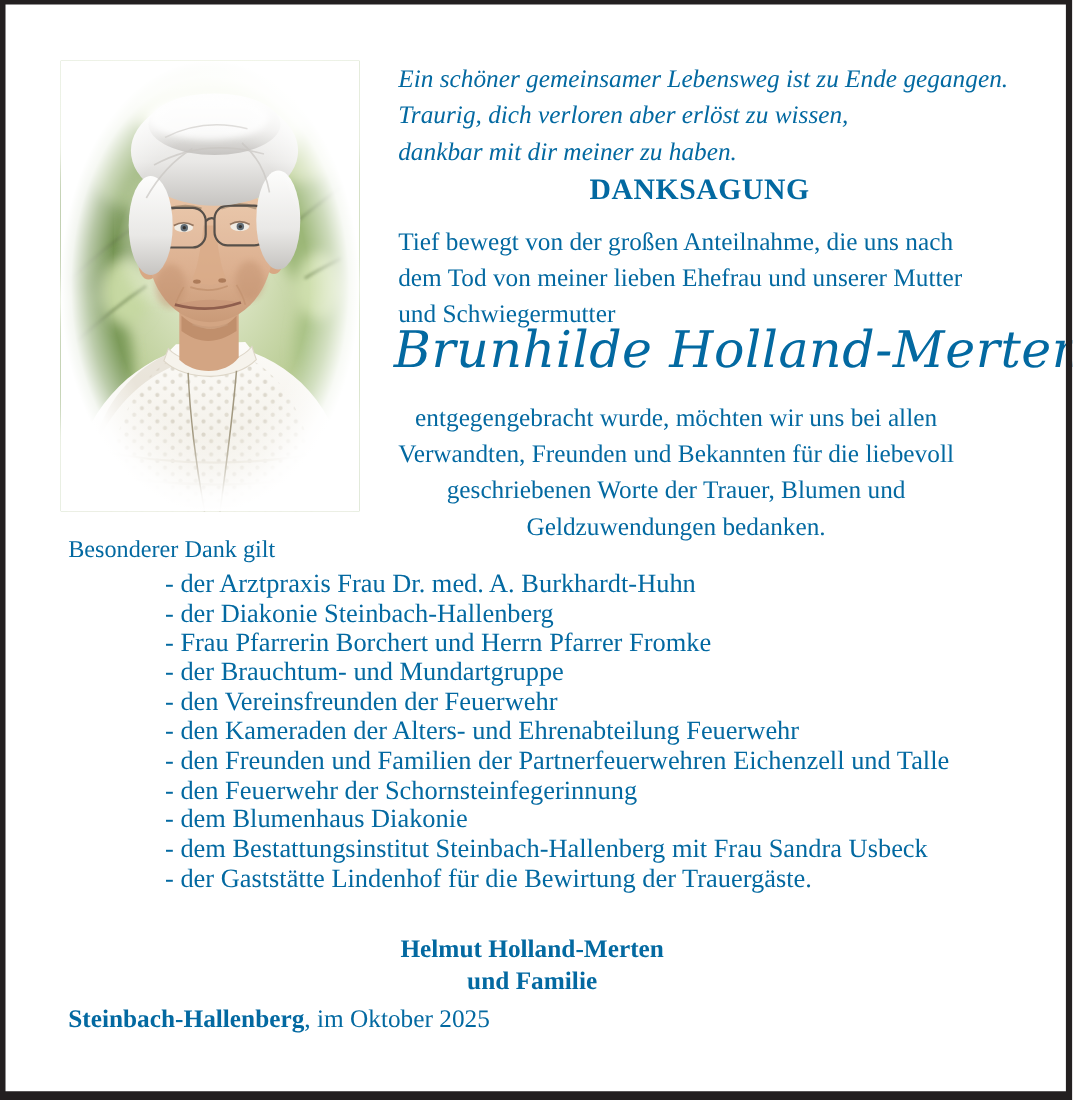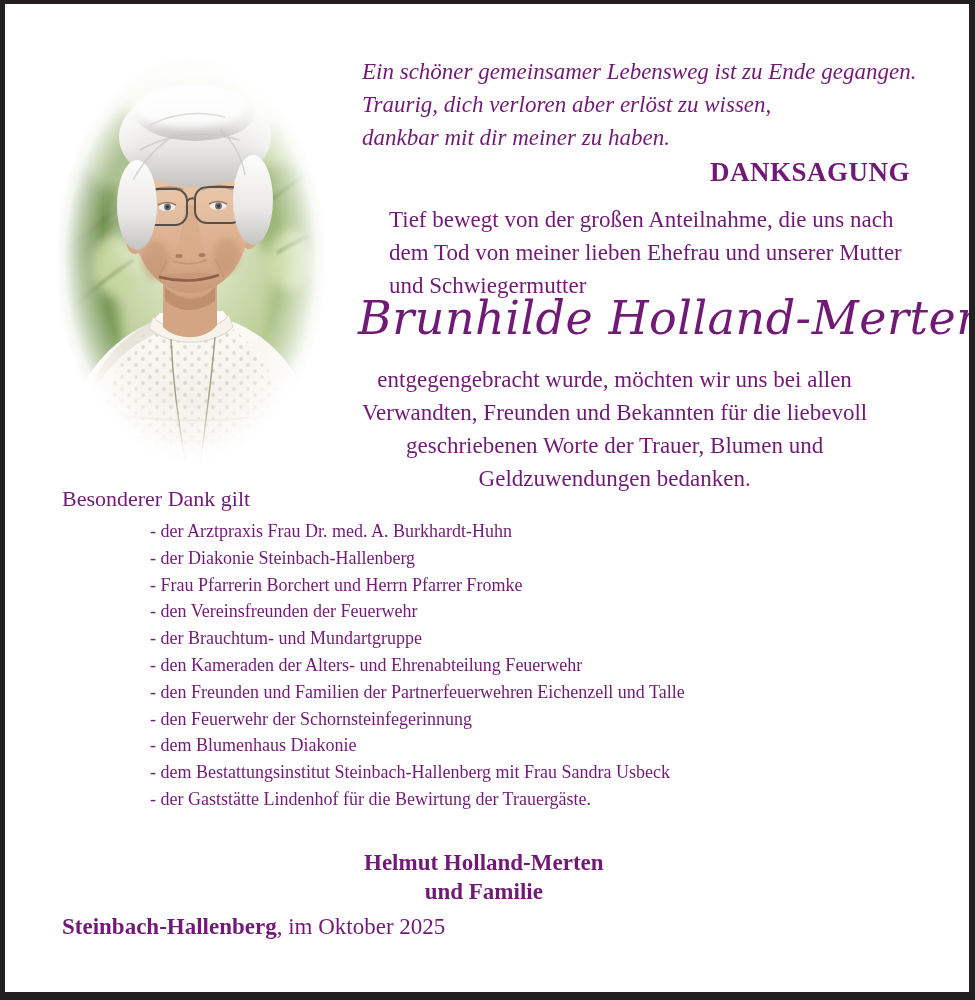--- a/index.html
+++ b/index.html
@@ -3,21 +3,21 @@
 <meta charset="utf-8">
 <style>
   html, body { margin: 0; padding: 0; background: #ffffff; }
   .page {
     position: relative;
     width: 975px;
     height: 1000px;
     background: #ffffff;
     overflow: hidden;
     font-family: "Liberation Serif", serif;
-    color: #701a75;
+    color: #0369a1;
   }
   .frame {
     position: absolute;
     inset: 0;
     border-style: solid;
     border-color: #231f20;
     border-width: 4px 6px 8px 5px;
     pointer-events: none;
     z-index: 10;
   }
@@ -35,34 +35,33 @@
     font-style: italic;
     font-size: 23px;
     line-height: 33px;
     white-space: nowrap;
   }
   .heading {
     position: absolute;
     left: 362px;
     top: 157px;
     width: 548px;
-    text-align: right;
+    text-align: center;
     font-weight: bold;
     font-size: 27px;
     letter-spacing: 0.5px;
     white-space: nowrap;
   }
   .intro {
     position: absolute;
     left: 362px;
     top: 203px;
     font-size: 23px;
     line-height: 33px;
     white-space: nowrap;
-    margin-left: 27px;
   }
   .deceased-name {
     position: absolute;
     left: 358px;
     top: 289px;
     font-family: "DejaVu Serif", serif;
     font-style: italic;
     font-size: 46px;
     line-height: 58px;
     white-space: nowrap;
@@ -81,21 +80,21 @@
     position: absolute;
     left: 62px;
     top: 486px;
     font-size: 22px;
     white-space: nowrap;
   }
   .thanks-list {
     position: absolute;
     left: 150px;
     top: 518px;
-    font-size: 18px;
+    font-size: 24px;
     line-height: 26.8px;
     white-space: nowrap;
   }
   .signature {
     position: absolute;
     left: 364px;
     top: 849px;
     font-weight: bold;
     font-size: 23px;
     line-height: 28.5px;
@@ -285,22 +284,22 @@
     <div>geschriebenen Worte der Trauer, Blumen und</div>
     <div>Geldzuwendungen bedanken.</div>
   </div>
 
   <div class="special-label">Besonderer Dank gilt</div>
 
   <div class="thanks-list">
     <div>- der Arztpraxis Frau Dr. med. A. Burkhardt-Huhn</div>
     <div>- der Diakonie Steinbach-Hallenberg</div>
     <div>- Frau Pfarrerin Borchert und Herrn Pfarrer Fromke</div>
+    <div>- der Brauchtum- und Mundartgruppe</div>
     <div>- den Vereinsfreunden der Feuerwehr</div>
-    <div>- der Brauchtum- und Mundartgruppe</div>
     <div>- den Kameraden der Alters- und Ehrenabteilung Feuerwehr</div>
     <div>- den Freunden und Familien der Partnerfeuerwehren Eichenzell und Talle</div>
     <div>- den Feuerwehr der Schornsteinfegerinnung</div>
     <div>- dem Blumenhaus Diakonie</div>
     <div>- dem Bestattungsinstitut Steinbach-Hallenberg mit Frau Sandra Usbeck</div>
     <div>- der Gaststätte Lindenhof für die Bewirtung der Trauergäste.</div>
   </div>
 
   <div class="signature">
     <div>Helmut Holland-Merten</div>

